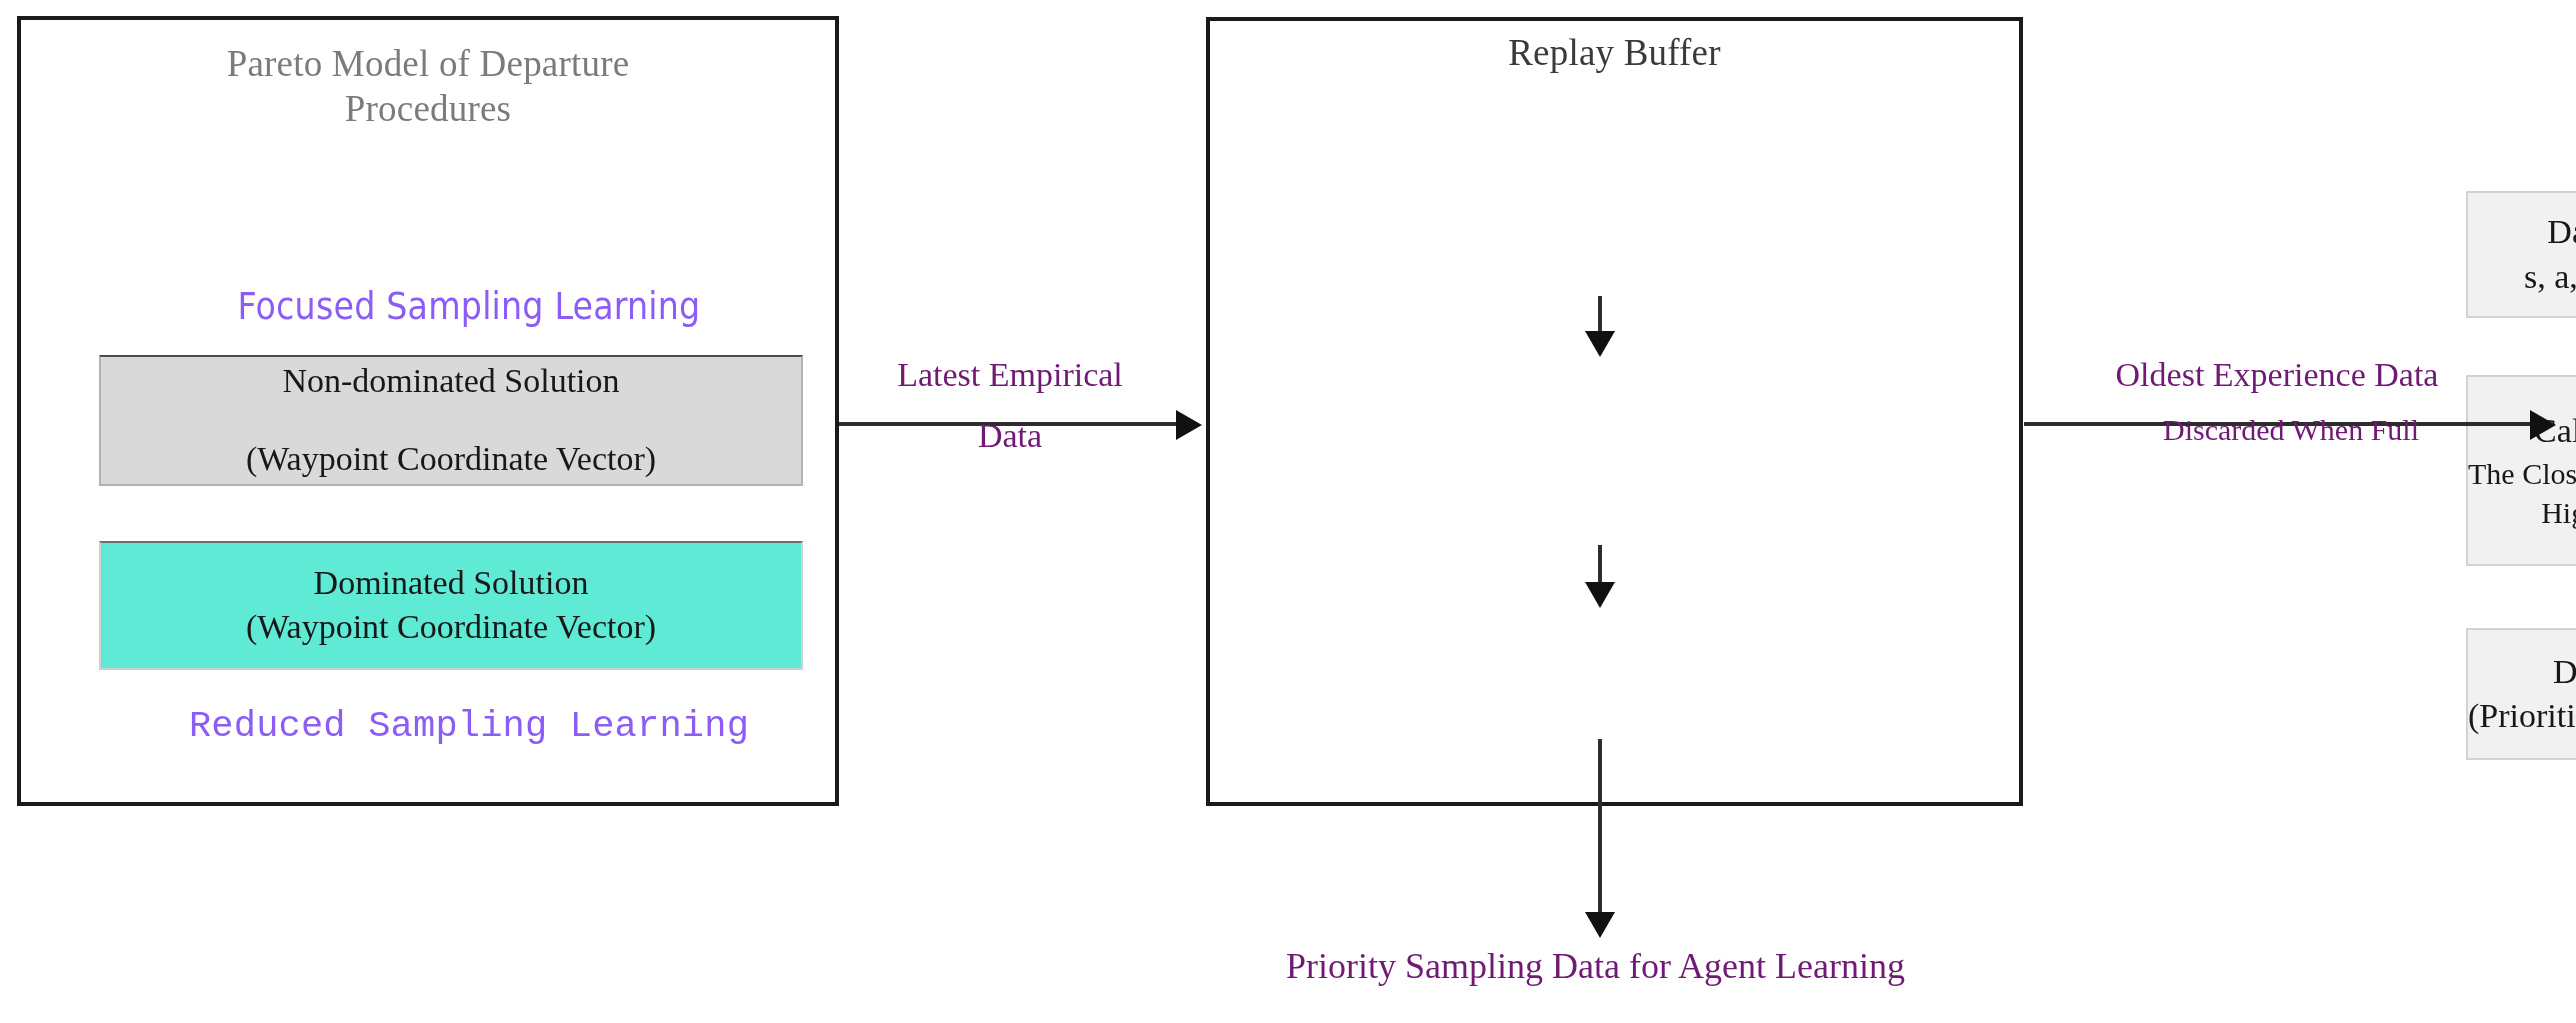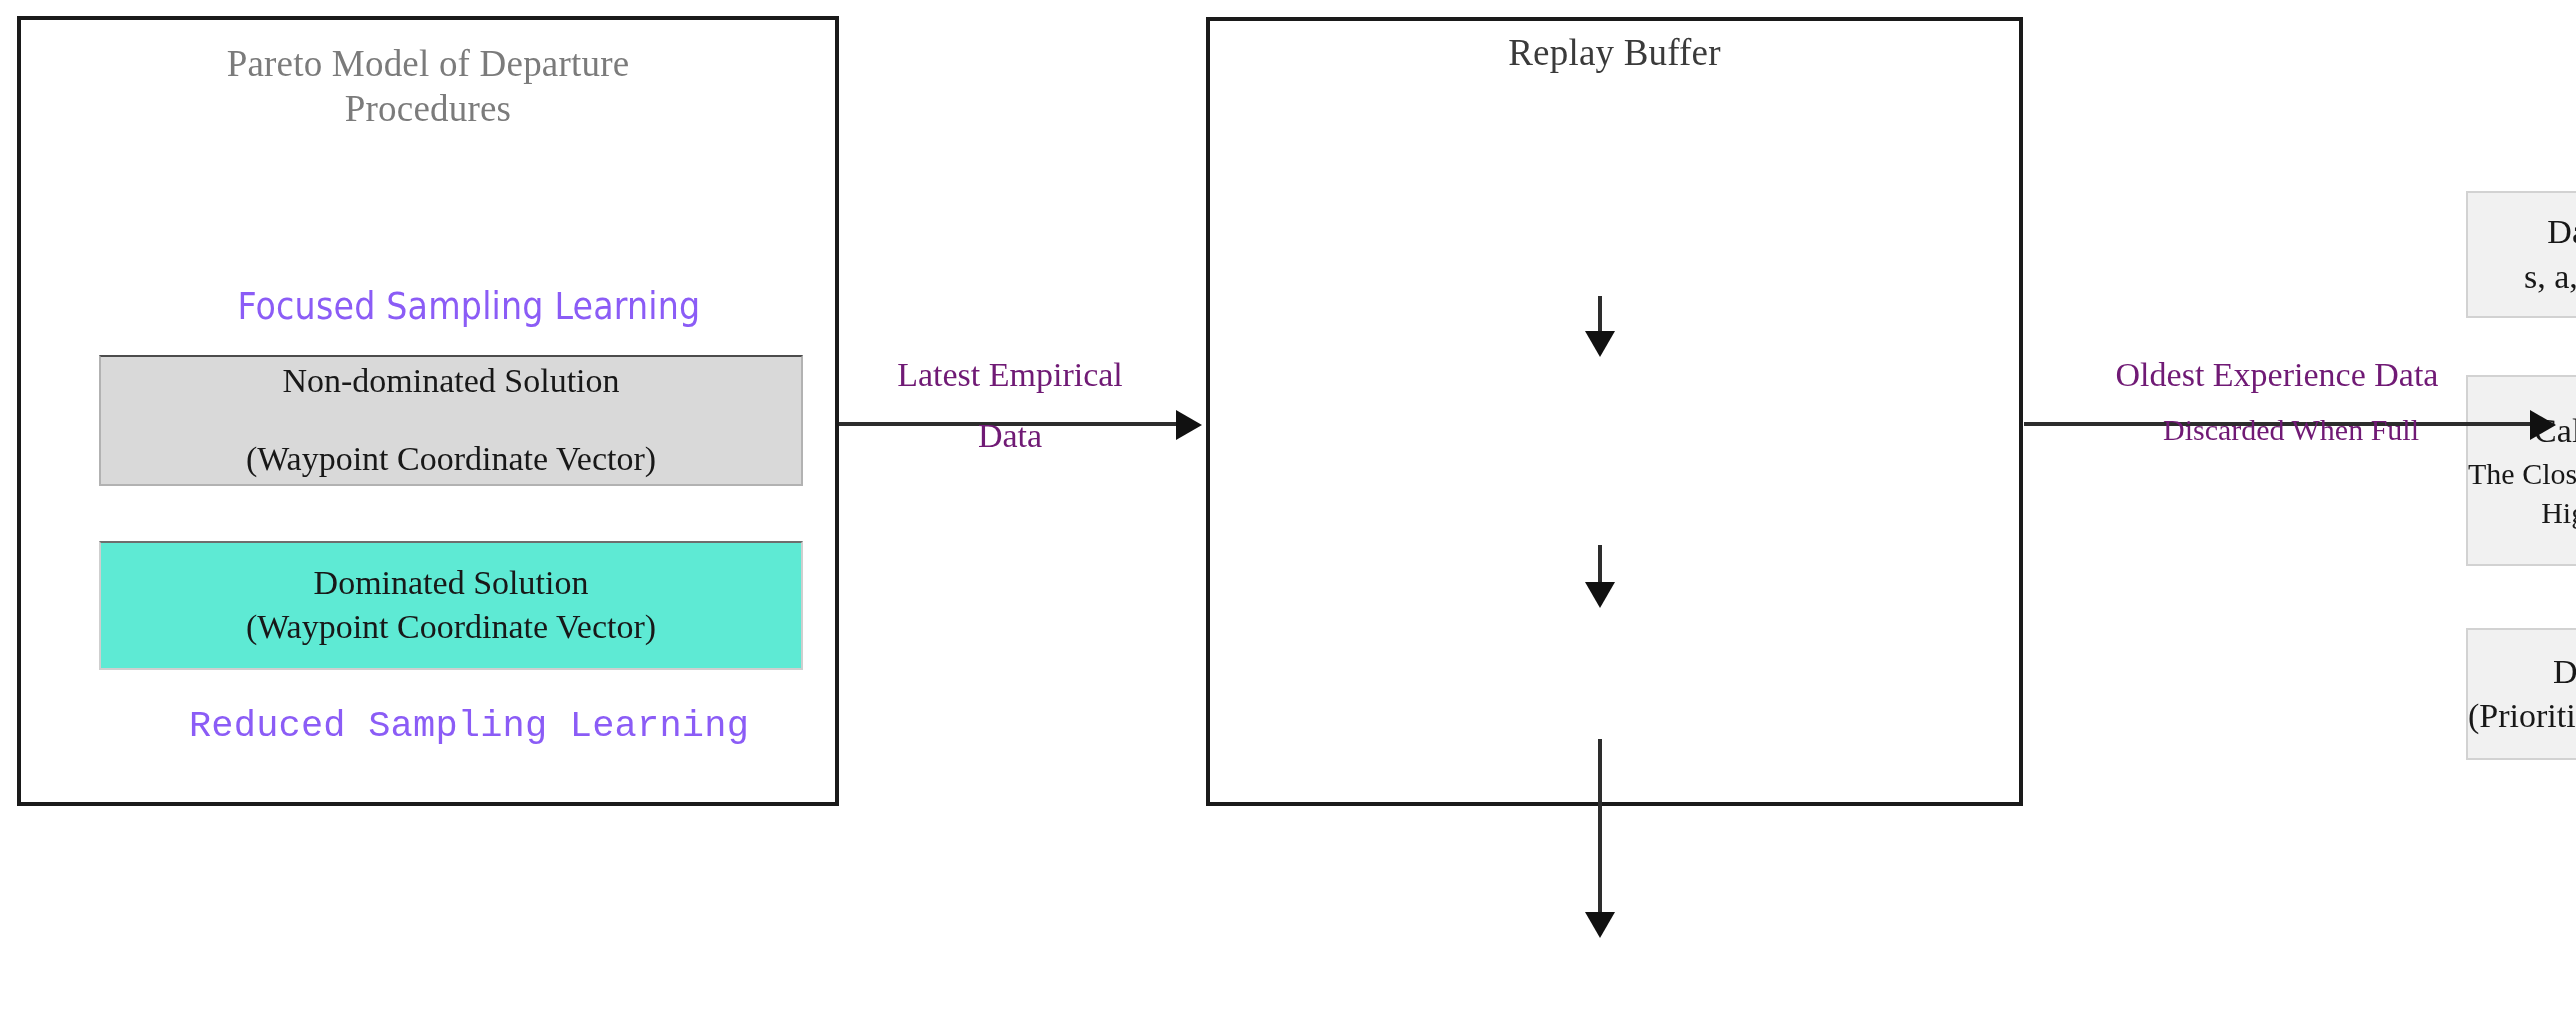--- a/index.html
+++ b/index.html
@@ -290,15 +290,16 @@
   <div class="edge-label" id="latest-empirical-label">
     <span>Latest Empirical</span>
     <span class="l2">Data</span>
   </div>
 
   <div class="edge-label" id="oldest-experience-label">
     <span>Oldest Experience Data</span>
     <span class="l2">Discarded When Full</span>
   </div>
 
+  <div class="edge-label" id="priority-sampling-caption">Priority Sampling Data for Agent Learning</div>
 
 </div>
 
 
 </body></html>

